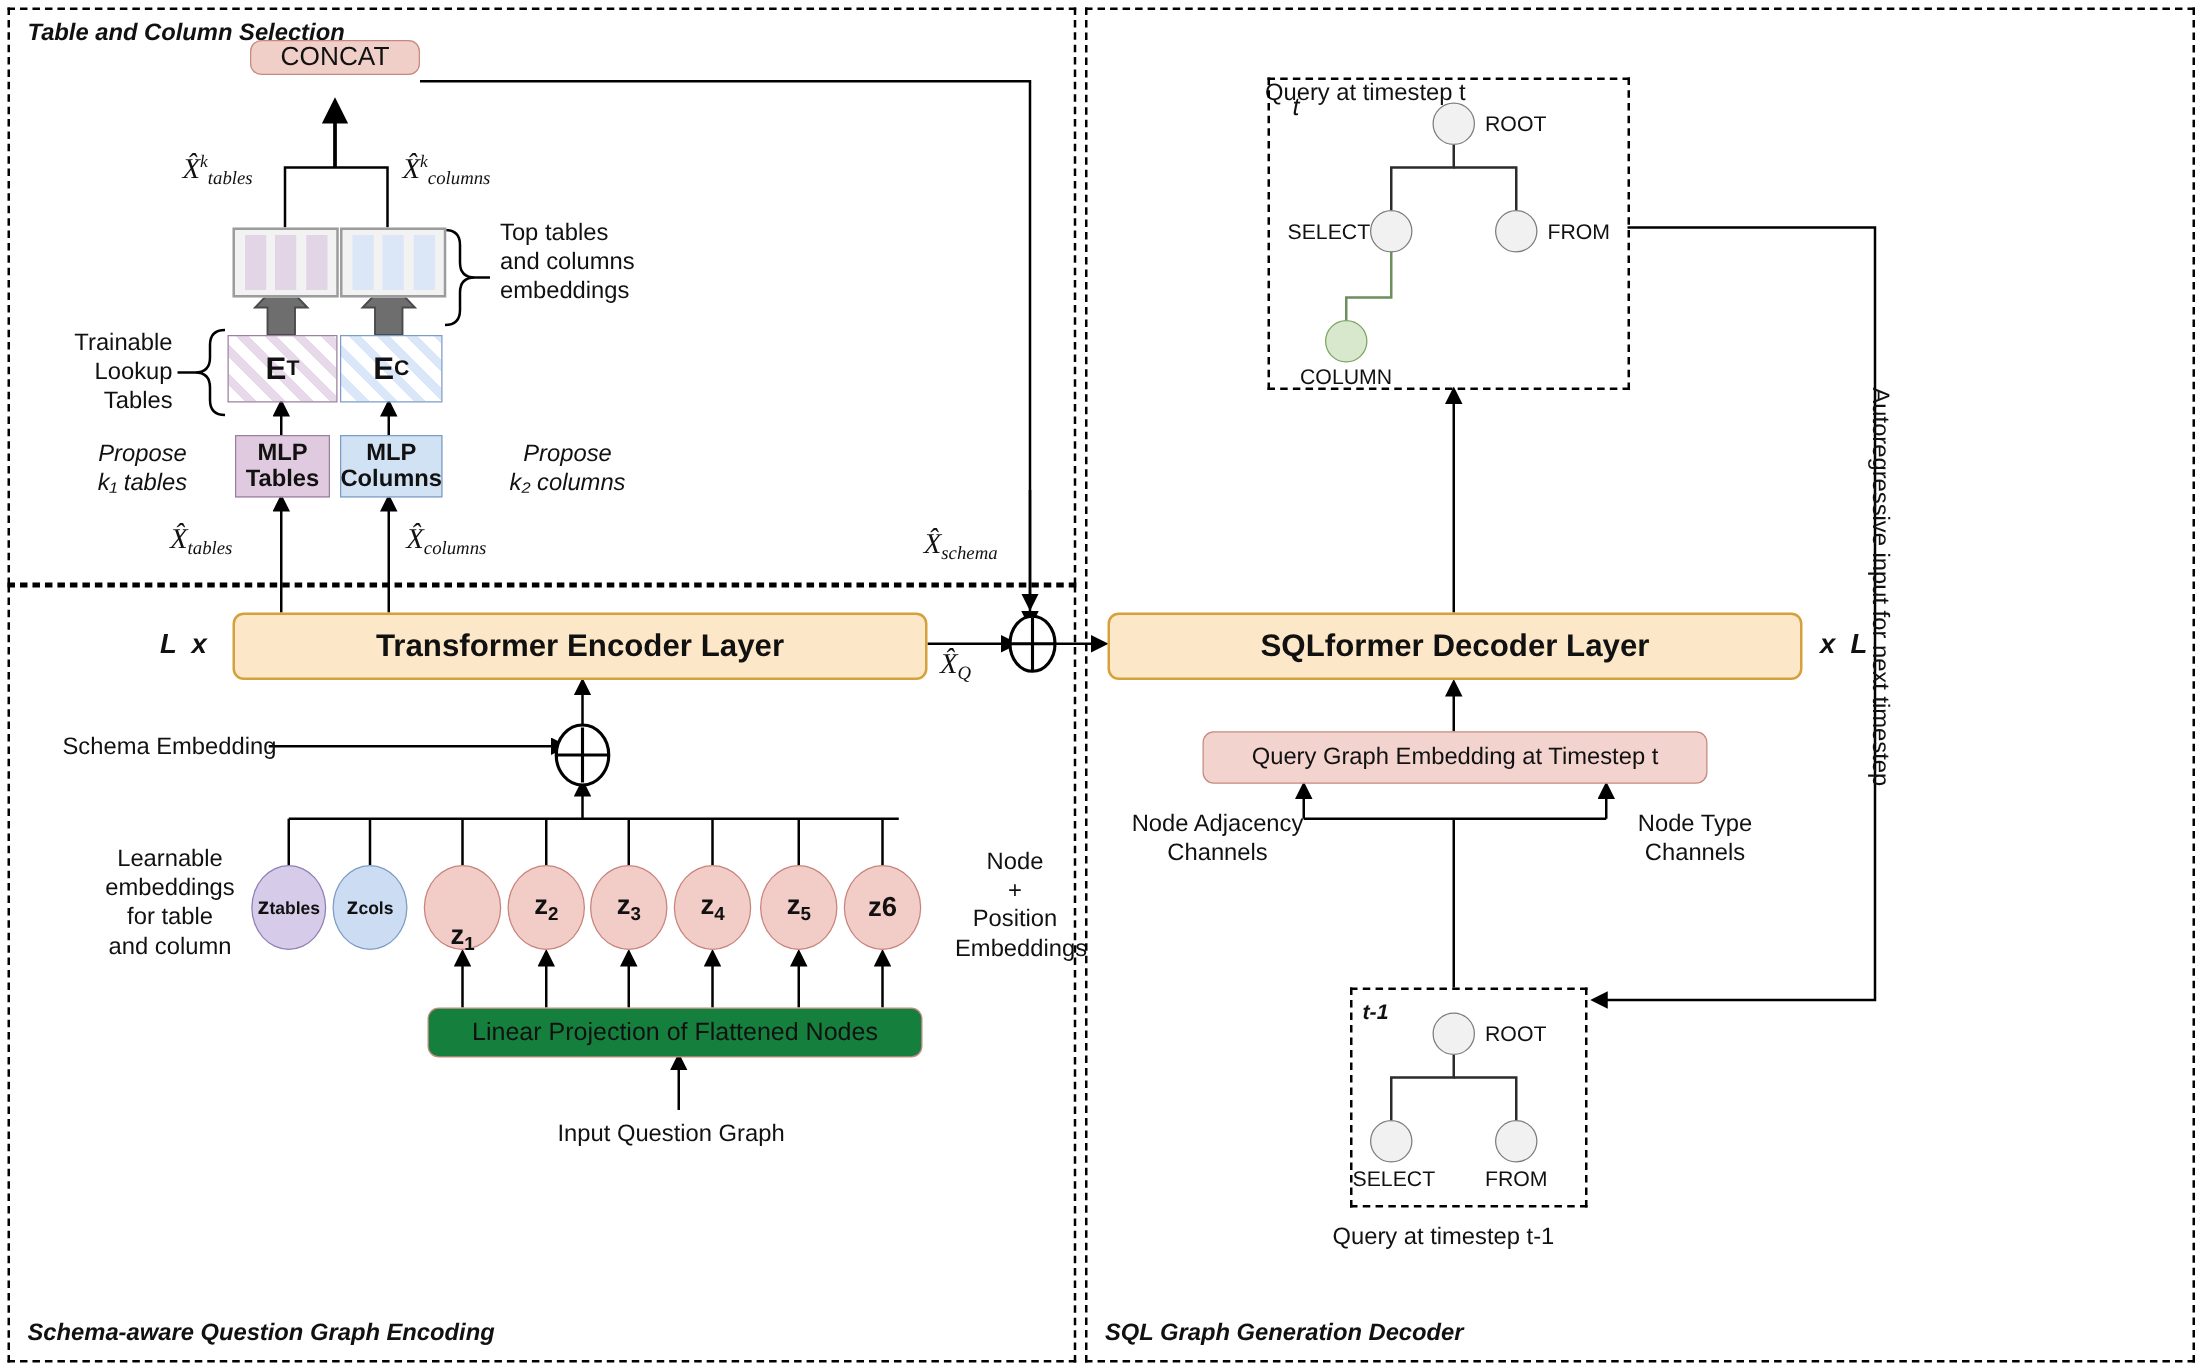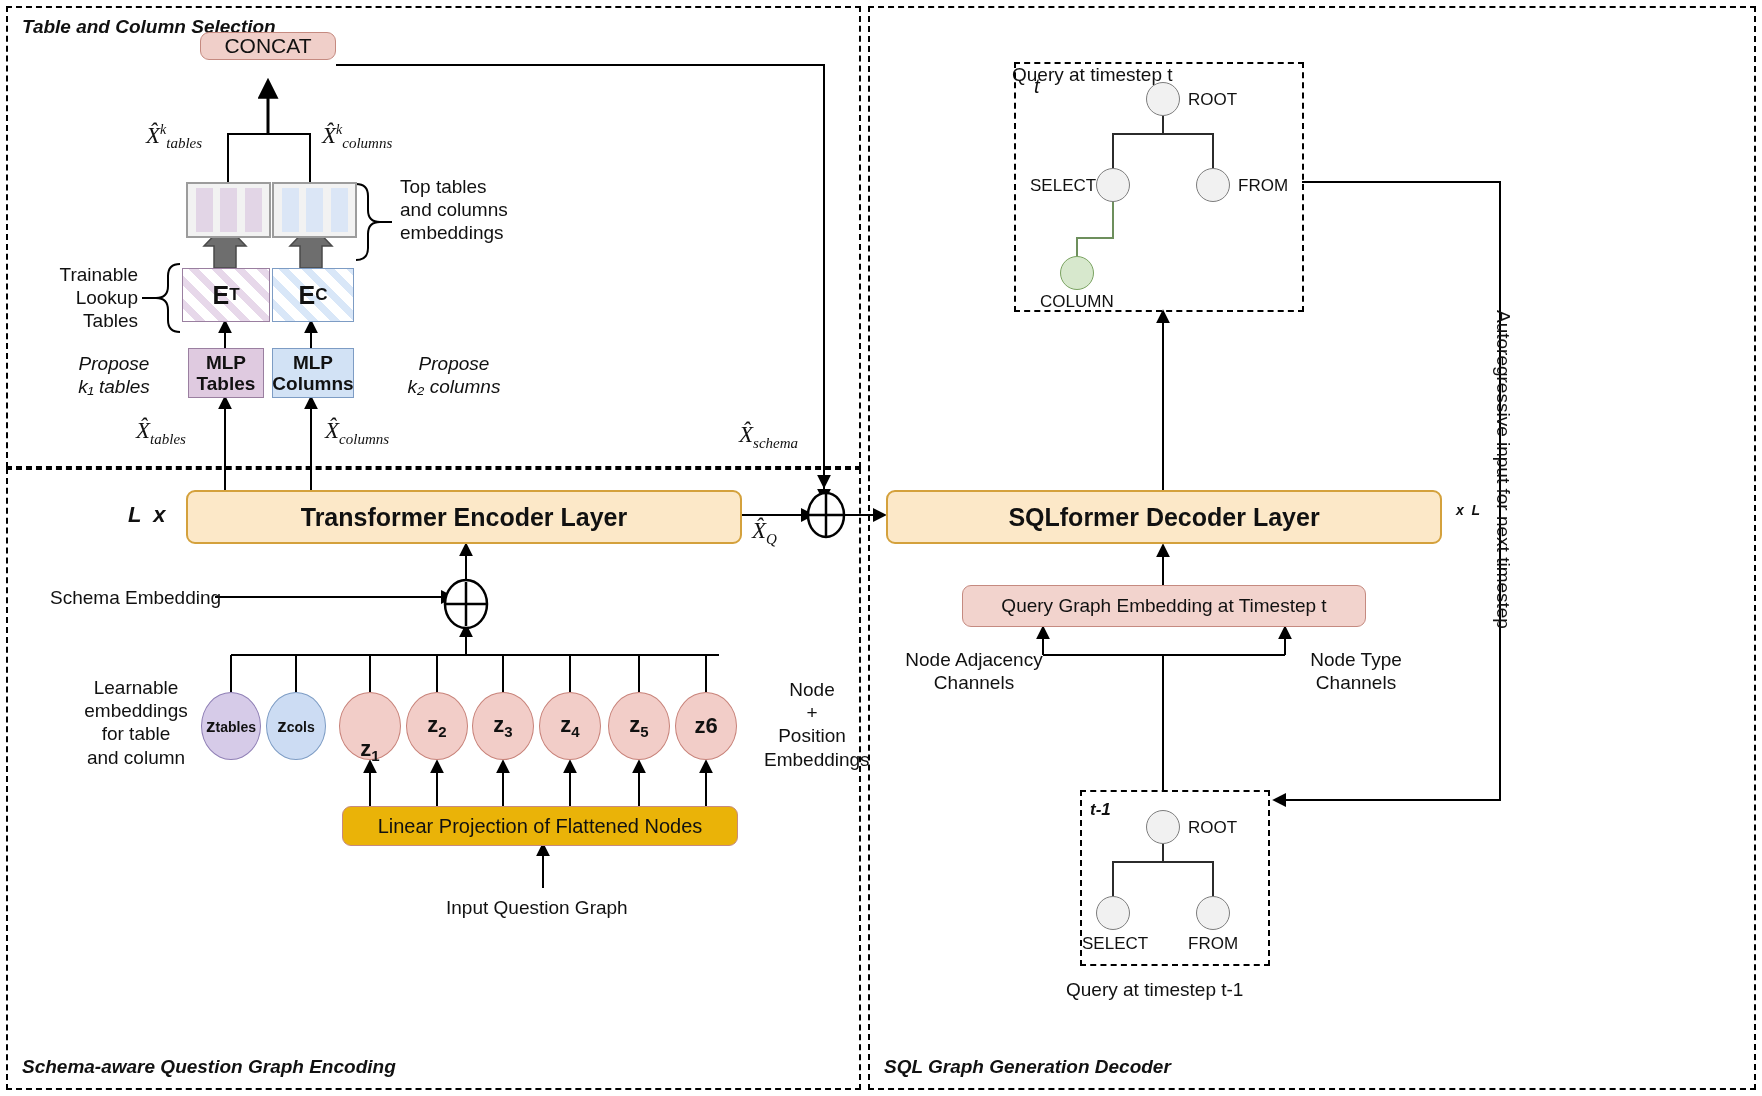--- a/index.html
+++ b/index.html
@@ -11,21 +11,21 @@
   .panel{position:absolute;border:2px dashed #000;box-sizing:border-box;}
   .panel-title{position:absolute;font-style:italic;font-weight:bold;font-size:19px;
                color:#111;white-space:nowrap;}
 
   
   .rbox{position:absolute;box-sizing:border-box;display:flex;align-items:center;
         justify-content:center;text-align:center;border-radius:9px;}
   .concat{background:#f0cfc9;border:1.5px solid #c58a80;font-size:21px;color:#111;}
   .encbox{background:#fce8c8;border:2px solid #d4a13c;font-weight:bold;font-size:25px;color:#111;}
   .pinkbox{background:#f2d3cd;border:1.5px solid #c58a80;font-size:19px;color:#111;}
-  .projbox{background:#eab308;border:1.5px solid #c58a80;font-size:20px;color:#111;}
+  .projbox{background:#15803d;border:1.5px solid #c58a80;font-size:20px;color:#111;}
 
   .mlpbox{position:absolute;box-sizing:border-box;display:flex;flex-direction:column;
           align-items:center;justify-content:center;font-weight:bold;font-size:19px;
           line-height:1.12;color:#111;}
   .mlp-t{background:#dfcae0;border:1.5px solid #9a7fa0;}
   .mlp-c{background:#d2e2f5;border:1.5px solid #7d9cc4;}
 
   .lookup{position:absolute;box-sizing:border-box;display:flex;align-items:center;
           justify-content:center;font-weight:bold;font-size:25px;color:#111;}
   .lk-t{border:1.5px solid #9a7fa0;
@@ -287,21 +287,21 @@
 <div class="gnode" style="left:1096px;top:168px;width:34px;height:34px;"></div>
 <div class="gcap" style="left:1030px;top:176px;">SELECT</div>
 
 <div class="gnode" style="left:1196px;top:168px;width:34px;height:34px;"></div>
 <div class="gcap" style="left:1238px;top:176px;">FROM</div>
 
 <div class="gnode green" style="left:1060px;top:256px;width:34px;height:34px;"></div>
 <div class="gcap" style="left:1040px;top:292px;">COLUMN</div>
 
 <div class="rbox encbox" style="left:886px;top:490px;width:556px;height:54px;">SQLformer Decoder Layer</div>
-<div class="lbl bi" style="left:1456px;top:502px;font-size:14px;">x  L</div>
+<div class="lbl bi" style="left:1456px;top:502px;font-size:22px;">x  L</div>
 
 <div class="rbox pinkbox" style="left:962px;top:585px;width:404px;height:42px;">
   <span>Query Graph Embedding at Timestep t</span>
 </div>
 
 <div class="lbl c" style="left:898px;top:648px;width:152px;">Node Adjacency
 Channels</div>
 <div class="lbl c" style="left:1286px;top:648px;width:140px;">Node Type
 Channels</div>
 

